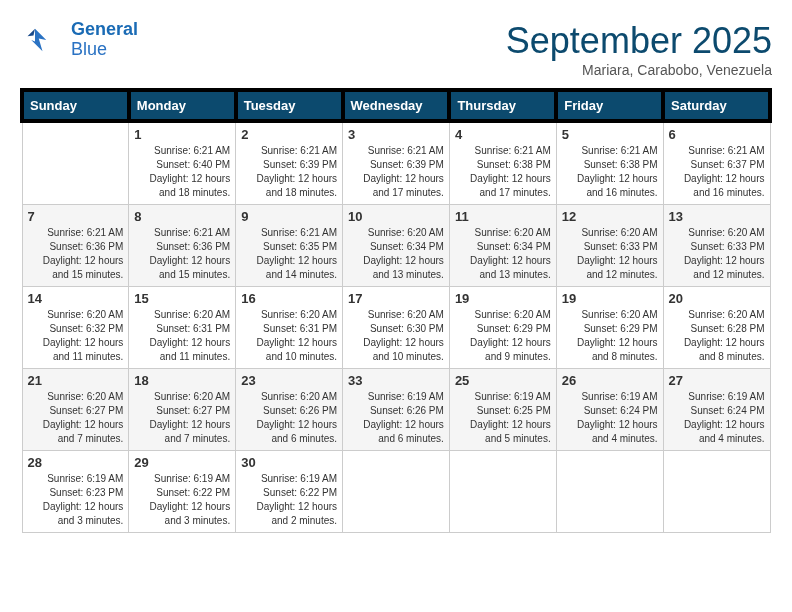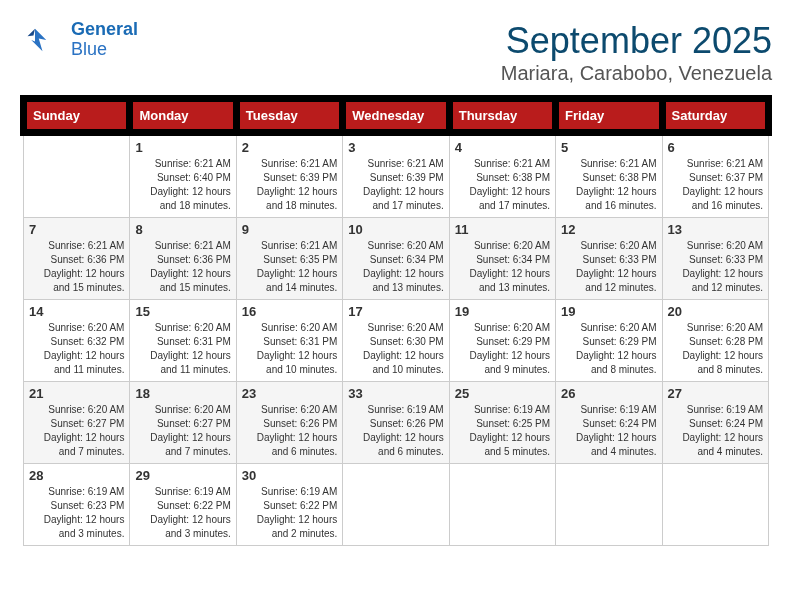--- a/index.html
+++ b/index.html
@@ -37,36 +37,36 @@
     }
     .title-block {
       text-align: right;
     }
     .month-title {
       font-size: 36px;
       color: #0c4a6e;
       font-weight: normal;
     }
     .location {
-      font-size: 20px;
+      font-size: 14px;
       color: #555;
     }
     table {
       width: 100%;
       border-collapse: collapse;
       font-size: 11px;
     }
     thead tr th {
-      background-color: #b91c1c;
+      background-color: #0c4a6e;
       color: #fff;
       text-align: left;
       padding: 6px 6px;
       font-size: 13px;
       font-weight: bold;
-      border: 7px solid #000000;
+      border: 4px solid #000000;
     }
     tbody tr td {
       border: 1px solid #ccc;
       vertical-align: top;
       padding: 4px 5px;
       width: calc(100% / 7);
       height: 80px;
     }
     .day-number {
       font-size: 13px;

